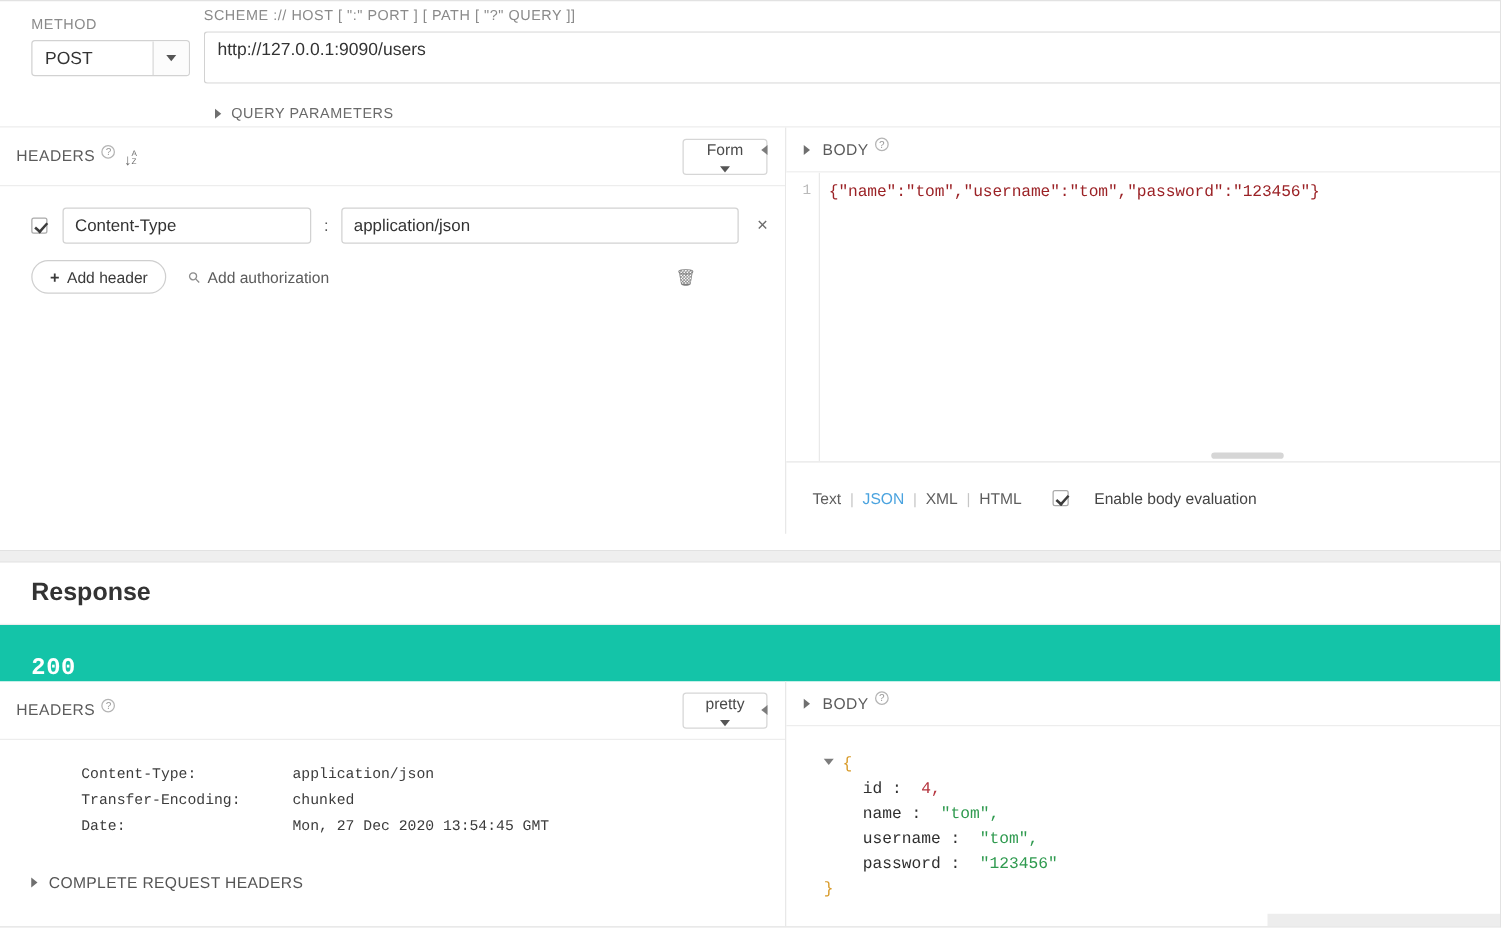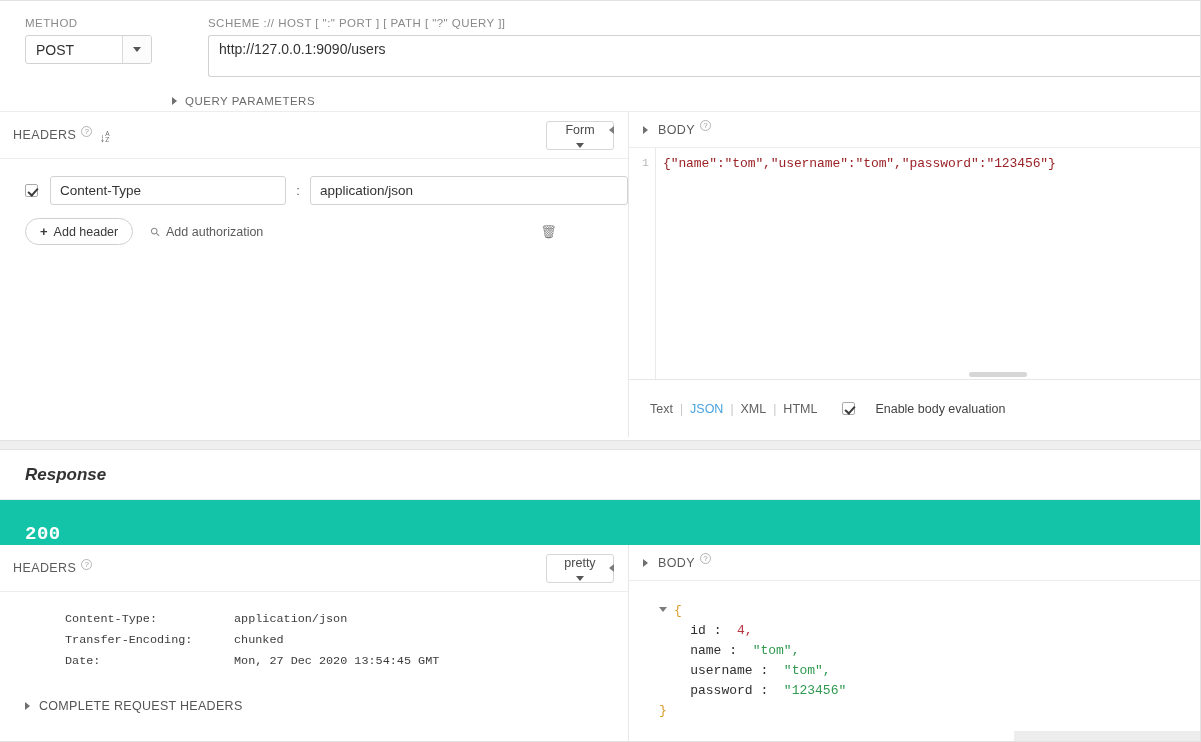--- a/index.html
+++ b/index.html
@@ -17,21 +17,21 @@
   .card {
     background: #ffffff;
     border: 1px solid #e2e2e2;
     border-left: none;
     position: relative;
   }
   .card-request { height: 441px; }
   .card-response { margin-top: 8px; height: 293px; }
 
   
-  .req-top { display: flex; align-items: flex-start; padding: 16px 0 0 0; gap: 45px; }
+  .req-top { display: flex; align-items: center; padding: 6px 0 0 0; }
   .method-col { width: 163px; padding-left: 25px; flex: none; }
   .url-col { flex: 1 1 auto; padding-right: 0; }
 
   .field-label {
     font-size: 11.5px;
     color: #8a8a8a;
     letter-spacing: .45px;
     padding-bottom: 6px;
     white-space: nowrap;
     font-family: "Liberation Sans", sans-serif;
@@ -145,21 +145,21 @@
     content: ""; position: absolute;
     left: 3.5px; top: 0.5px; width: 4px; height: 8px;
     border: solid #3b3b3b; border-width: 0 2px 2px 0;
     transform: rotate(42deg);
   }
   .hdr-key, .hdr-val {
     height: 29px; border: 1px solid #d2d2d2; border-radius: 3px;
     background: #fff; padding: 0 9px; font-size: 13.5px; color: #333;
     line-height: 27px; overflow: hidden; white-space: nowrap;
   }
-  .hdr-key { width: 236px; flex: none; }
+  .hdr-key { width: 199px; flex: none; }
   .colon { width: 24px; flex: none; text-align: center; color: #575757; font-size: 13px; }
   .hdr-val { width: 318px; flex: none; }
   .x-btn {
     width: 38px; flex: none; text-align: center;
     color: #6d6d6d; font-size: 15px; line-height: 29px;
   }
 
   .hdr-actions {
     display: flex; align-items: center; padding: 13px 0 0 25px;
   }
@@ -212,21 +212,21 @@
   .fmt-link.active { color: #4aa3df; }
   .fmt-sep { color: #c6c6c6; font-size: 12px; }
   .eval-wrap { display: flex; align-items: center; gap: 8px; margin-left: 18px; }
   .eval-label { font-size: 12.5px; color: #444; }
 
   
   .resp-title-bar {
     height: 50px; display: flex; align-items: center; padding-left: 25px;
     border-bottom: 1px solid #ededed;
   }
-  .resp-title { font-size: 17px; color: #333; font-weight: bold; font-style: italic; }
+  .resp-title { font-size: 20px; color: #333; font-weight: bold; }
   .status-bar {
     height: 45px; display: flex; align-items: flex-end; padding-left: 25px;
   }
   .status-code {
     font-family: "Liberation Mono", monospace;
     font-size: 19px; color: #fff; font-weight: bold; letter-spacing: .5px;
   }
   .resp-split { display: flex; height: 196px; }
 
   .kv-table { padding: 17px 0 0 25px; margin-left: 40px; }

